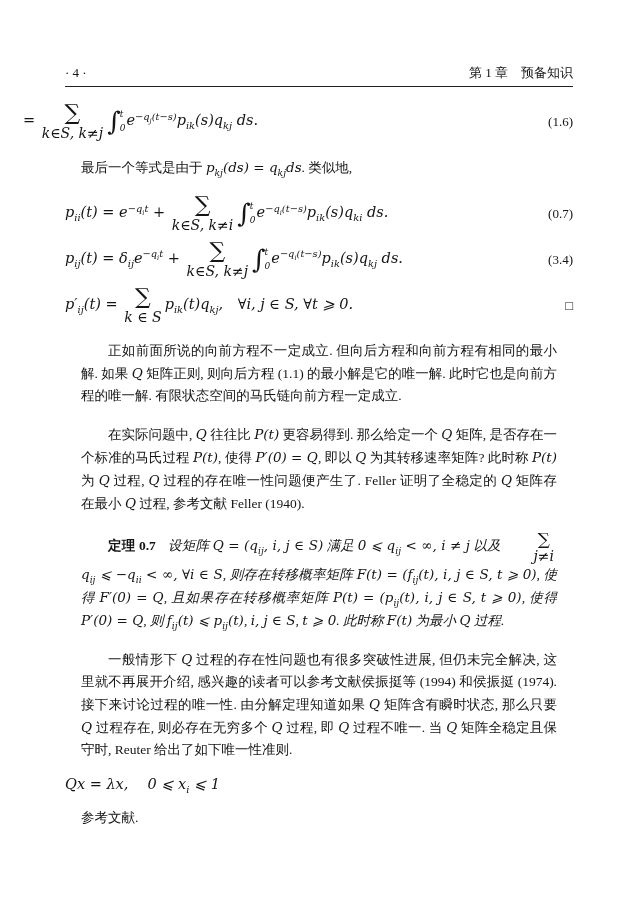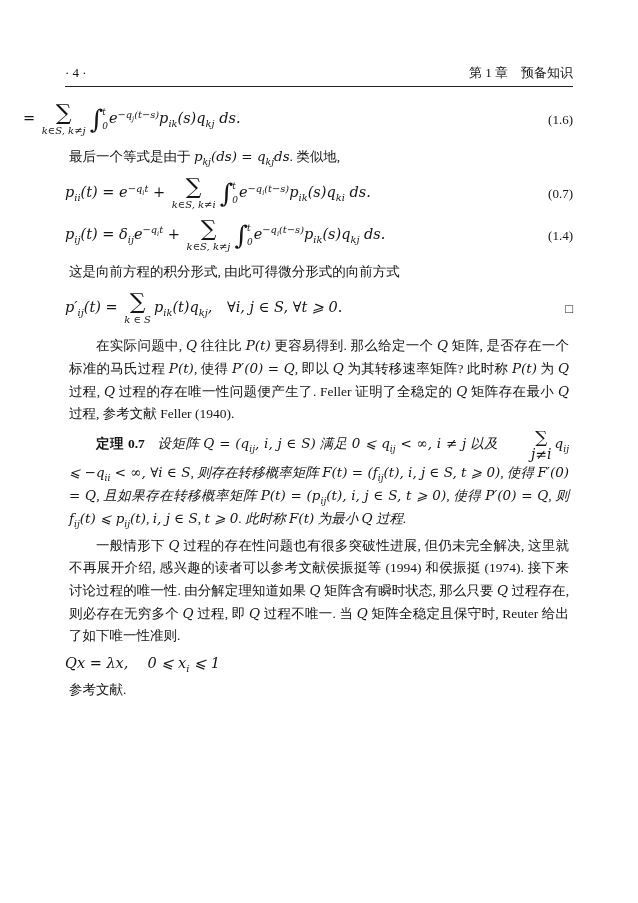--- a/index.html
+++ b/index.html
@@ -23,21 +23,21 @@
     font-size: 13px;
     line-height: 1;
     padding-bottom: 7px;
   }
   .rule {
     border: none;
     border-top: 1.2px solid #222;
     margin: 0 0 16px 0;
   }
   .para {
-    margin: 4px;
+    margin: 16px;
     line-height: 22px;
     text-align: justify;
   }
   .indent { text-indent: 2em; }
   .eqrow {
     position: relative;
     text-align: left;
     margin: 9px 0;
     line-height: 1;
   }
@@ -62,21 +62,21 @@
   
   .sum {
     display: inline-flex;
     flex-direction: column;
     align-items: center;
     vertical-align: middle;
     margin: 0 3px 0 2px;
     line-height: 1;
   }
   .sum-op { font-size: 22px; font-style: normal; line-height: 0.95; }
-  .sum-lim { font-size: 10px; margin-top: 2px; white-space: nowrap; }
+  .sum-lim { font-size: 14px; margin-top: 2px; white-space: nowrap; }
   .int {
     display: inline-flex;
     align-items: center;
     vertical-align: middle;
     margin: 0 1px;
   }
   .int-op { font-size: 26px; font-style: normal; line-height: 1; }
   .int-lims {
     display: inline-flex;
     flex-direction: column;
@@ -151,33 +151,33 @@
       <span class="formula">p<sub>ij</sub>(t) = δ<sub>ij</sub>e<sup>−q<sub>i</sub>t</sup> + <span class="sum">
             <span class="sum-op">∑</span>
             <span class="sum-lim">k∈S, k≠j</span>
           </span><span class="int">
             <span class="int-op">∫</span>
             <span class="int-lims">
               <span class="iu">t</span>
               <span class="il">0</span>
             </span>
           </span>e<sup>−q<sub>i</sub>(t−s)</sup>p<sub>ik</sub>(s)q<sub>kj</sub> ds.</span>
-      <span class="eqnum">(1.4)</span>
+      <span class="eqnum">(3.4)</span>
     </div>
 
-    <p class="para">这是向前方程的积分形式, 由此可得微分形式的向前方式</p>
 
     <div class="eqrow">
       <span class="formula">p′<sub>ij</sub>(t) = <span class="sum">
             <span class="sum-op">∑</span>
             <span class="sum-lim">k ∈ S</span>
           </span>p<sub>ik</sub>(t)q<sub>kj</sub>, ∀i, j ∈ S, ∀t ⩾ 0.</span>
       <span class="eqnum qed">□</span>
     </div>
 
+    <p class="para indent">正如前面所说的向前方程不一定成立. 但向后方程和向前方程有相同的最小解. 如果 <span class="m">Q</span> 矩阵正则, 则向后方程 (1.1) 的最小解是它的唯一解. 此时它也是向前方程的唯一解. 有限状态空间的马氏链向前方程一定成立.</p>
 
     <p class="para indent">在实际问题中, <span class="m">Q</span> 往往比 <span class="m">P(t)</span> 更容易得到. 那么给定一个 <span class="m">Q</span> 矩阵, 是否存在一个标准的马氏过程 <span class="m">P(t)</span>, 使得 <span class="m">P′(0) = Q</span>, 即以 <span class="m">Q</span> 为其转移速率矩阵? 此时称 <span class="m">P(t)</span> 为 <span class="m">Q</span> 过程, <span class="m">Q</span> 过程的存在唯一性问题便产生了. Feller 证明了全稳定的 <span class="m">Q</span> 矩阵存在最小 <span class="m">Q</span> 过程, 参考文献 Feller (1940).</p>
 
     <p class="para indent theorem"><b class="thm-label">定理 0.7</b><span class="thm-body">设矩阵 <span class="m">Q = (q<sub>ij</sub>, i, j ∈ S)</span> 满足 <span class="m">0 ⩽ q<sub>ij</sub> &lt; ∞, i ≠ j</span> 以及 <span class="m"><span class="sum">
               <span class="sum-op">∑</span>
               <span class="sum-lim">j≠i</span>
             </span>q<sub>ij</sub> ⩽ −q<sub>ii</sub> &lt; ∞, ∀i ∈ S</span>, 则存在转移概率矩阵 <span class="m">F(t) = (f<sub>ij</sub>(t), i, j ∈ S, t ⩾ 0)</span>, 使得 <span class="m">F′(0) = Q</span>, 且如果存在转移概率矩阵 <span class="m">P(t) = (p<sub>ij</sub>(t), i, j ∈ S, t ⩾ 0)</span>, 使得 <span class="m">P′(0) = Q</span>, 则 <span class="m">f<sub>ij</sub>(t) ⩽ p<sub>ij</sub>(t)</span>, <span class="m">i, j ∈ S</span>, <span class="m">t ⩾ 0</span>. 此时称 <span class="m">F(t)</span> 为最小 <span class="m">Q</span> 过程.</span></p>
 
     <p class="para indent">一般情形下 <span class="m">Q</span> 过程的存在性问题也有很多突破性进展, 但仍未完全解决, 这里就不再展开介绍, 感兴趣的读者可以参考文献侯振挺等 (1994) 和侯振挺 (1974). 接下来讨论过程的唯一性. 由分解定理知道如果 <span class="m">Q</span> 矩阵含有瞬时状态, 那么只要 <span class="m">Q</span> 过程存在, 则必存在无穷多个 <span class="m">Q</span> 过程, 即 <span class="m">Q</span> 过程不唯一. 当 <span class="m">Q</span> 矩阵全稳定且保守时, Reuter 给出了如下唯一性准则.</p>
 

